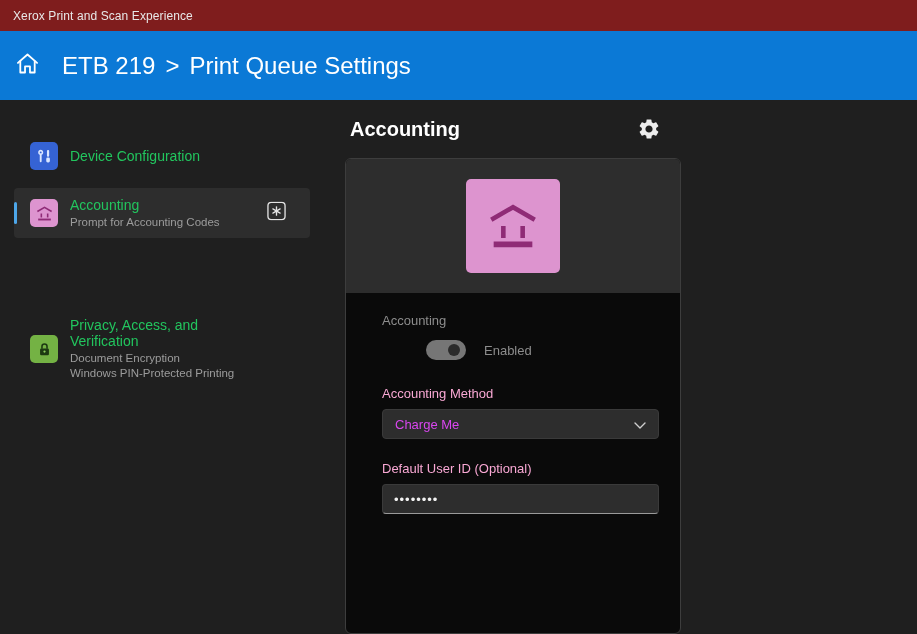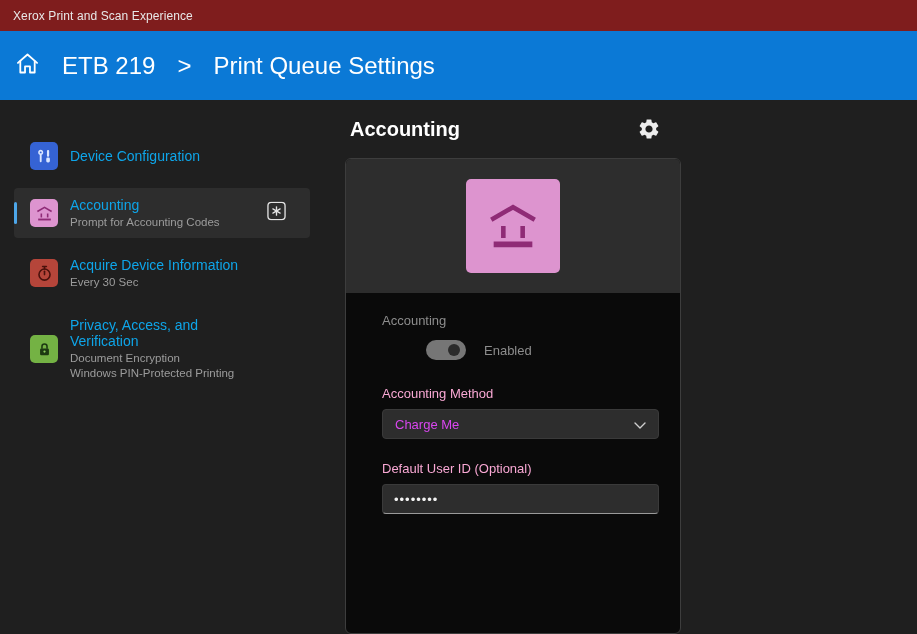--- a/index.html
+++ b/index.html
@@ -8,31 +8,31 @@
 
   
   .titlebar{position:absolute;left:0;top:0;width:917px;height:31px;background:#7f1d1d;
             display:flex;align-items:center;padding-left:13px;box-sizing:border-box;}
   .titlebar .title{font-size:12px;color:#e8e8e8;letter-spacing:.1px;}
 
   
   .appheader{position:absolute;left:0;top:31px;width:917px;height:69px;background:#0b79d6;
              display:flex;align-items:center;}
   .home-btn{width:46px;height:46px;margin-left:4px;display:flex;align-items:center;justify-content:center;cursor:pointer;}
-  .breadcrumb{display:flex;align-items:center;gap:22px;font-size:24px;font-weight:400;color:#fff;margin-left:12px;}
+  .breadcrumb{display:flex;align-items:center;gap:10px;font-size:24px;font-weight:400;color:#fff;margin-left:12px;}
 
   
   .sidebar{position:absolute;left:0;top:100px;width:330px;bottom:0;}
   .nav-row{position:absolute;left:14px;width:296px;border-radius:4px;display:flex;align-items:center;cursor:pointer;box-sizing:border-box;}
   .nav-row.selected{background:#2d2d2d;}
   .accent-pill{position:absolute;left:0;top:50%;transform:translateY(-50%);width:3px;height:22px;border-radius:2px;}
   .tile{width:28px;height:28px;border-radius:5px;margin-left:16px;flex:0 0 auto;
         display:flex;align-items:center;justify-content:center;}
   .nav-texts{margin-left:12px;min-width:0;}
-  .nav-label{font-size:14px;color:#0ea5e9;line-height:16px;max-width:178px;}
+  .nav-label{font-size:14px;color:#22c55e;line-height:16px;max-width:178px;}
   .nav-sub{font-size:11.5px;color:#9c9c9c;line-height:15px;margin-top:2px;}
   .row-badge{position:absolute;right:24px;top:50%;transform:translateY(-50%);}
 
   
   .main-title{position:absolute;left:350px;top:118px;font-size:20px;font-weight:700;color:#fff;}
   .gear-btn{position:absolute;left:636px;top:118px;width:26px;height:26px;display:flex;align-items:center;justify-content:center;cursor:pointer;}
 
   .card{position:absolute;left:345px;top:158px;width:336px;height:476px;border:1px solid #3d3d3d;
         border-radius:6px;box-sizing:border-box;overflow:hidden;background:#0a0a0a;}
   .card-hero{height:134px;background:#2d2d2d;display:flex;align-items:center;justify-content:center;}
@@ -115,34 +115,20 @@
           <rect x="1" y="1" width="18" height="18" rx="3.5"></rect>
           <g stroke-linecap="round">
             <line x1="10" y1="5.6" x2="10" y2="14.4"></line>
             <line x1="6.2" y1="7.8" x2="13.8" y2="12.2"></line>
             <line x1="13.8" y1="7.8" x2="6.2" y2="12.2"></line>
           </g>
         </svg>
       </div>
     </div>
 
-    <div class="nav-row" style="top:150px;height:46px;">
-      <div class="tile" style="background:#b5453a;">
-        <svg width="19" height="19" viewBox="0 0 24 24" fill="none" stroke="#4a110c" stroke-width="2" stroke-linecap="round">
-          <circle cx="12" cy="13.4" r="7"></circle>
-          <path d="M12 13.4 V9.2"></path>
-          <path d="M12 6.4 V3.4"></path>
-          <path d="M9.6 3.2 h4.8"></path>
-        </svg>
-      </div>
-      <div class="nav-texts">
-        <div class="nav-label">Acquire Device Information</div>
-        <div class="nav-sub">Every 30 Sec</div>
-      </div>
-    </div>
 
     <div class="nav-row" style="top:206px;height:86px;align-items:center;">
       <div class="tile" style="background:#74b244;">
         <svg width="19" height="19" viewBox="0 0 24 24" fill="none">
           <path d="M8.8 11 V8.2 a3.2 3.2 0 0 1 6.4 0 V11" stroke="#1d3a12" stroke-width="2"></path>
           <rect x="6.4" y="10.6" width="11.2" height="8.8" rx="1.6" fill="#1d3a12"></rect>
           <circle cx="12" cy="14.6" r="1.4" fill="#8fd05e"></circle>
         </svg>
       </div>
       <div class="nav-texts">

